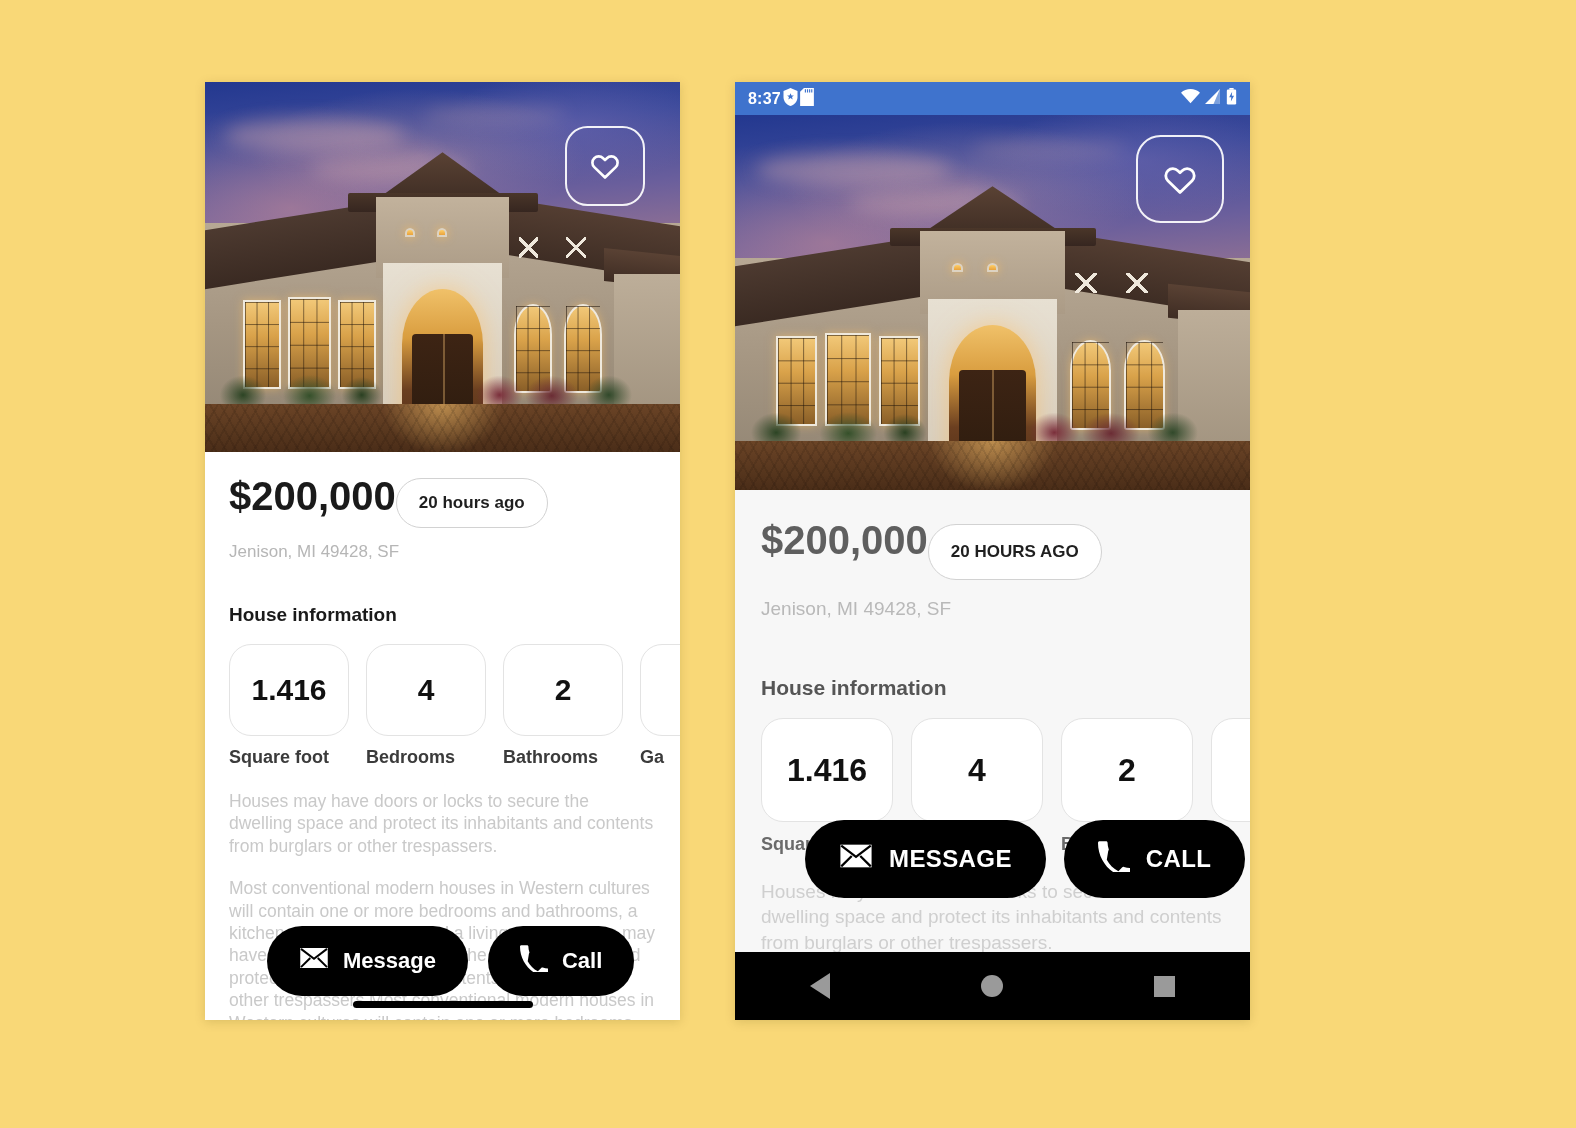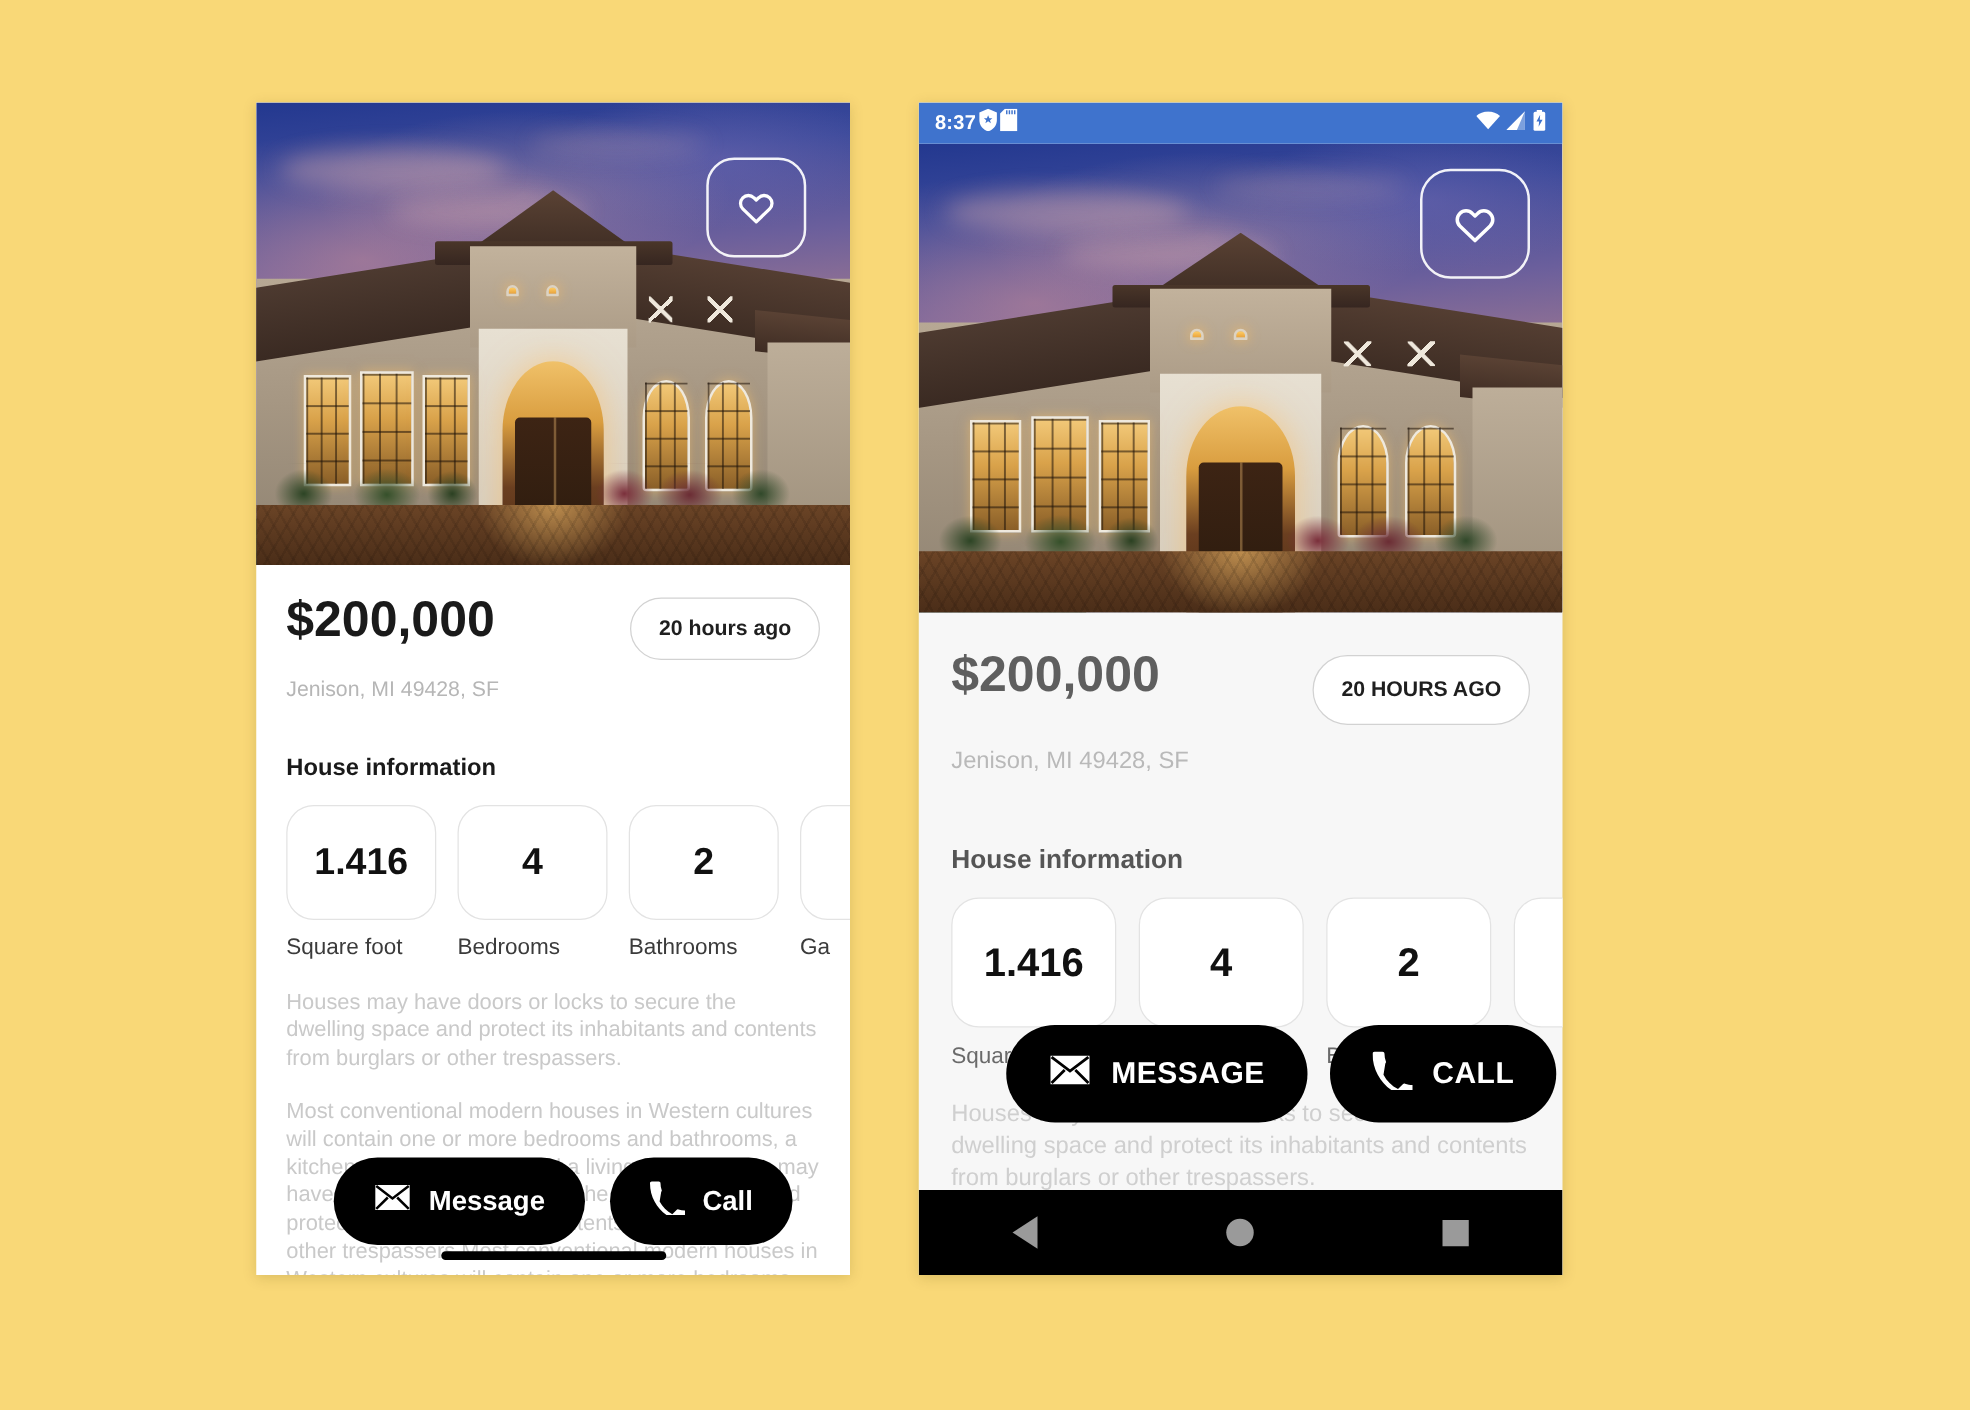--- a/index.html
+++ b/index.html
@@ -175,21 +175,21 @@
     font-size: 16px; font-weight: 700; letter-spacing: .2px;
   }
   .sb-left { display: flex; align-items: center; gap: 1px; }
   .sb-right { margin-left: auto; display: flex; align-items: center; gap: 5px; }
 
   
   .content { position: relative; }
   #content-ios     { padding: 24px 24px 0 24px; }
   #content-android { padding: 30px 26px 0 26px; }
 
-  .price-row { display: flex; align-items: flex-start; justify-content: space-between; }
+  .price-row { display: flex; align-items: flex-start; }
   .price { font-weight: 700; color: #1a1a1a; line-height: 1; }
   #price-ios     { font-size: 40px; }
   #price-android { font-size: 40px; color: #5f5f5f; }
 
   .time-pill {
     border: 1px solid #d2d2d2; border-radius: 40px; background: #fff;
     font-weight: 700; color: #1f1f1f; white-space: nowrap;
   }
   #time-ios     { padding: 14px 22px; font-size: 17px; margin-top: 2px; }
   #time-android { padding: 17px 22px; font-size: 17px; margin-top: 4px; }
@@ -208,21 +208,21 @@
   #facts-android .fact { width: 132px; margin-right: 18px; }
 
   .fact-box {
     border: 1px solid #e3e3e3; border-radius: 22px; background: #fff;
     display: flex; align-items: center; justify-content: center;
     font-weight: 700; color: #111;
   }
   #facts-ios .fact-box   { height: 92px; font-size: 30px; }
   #facts-android .fact-box { height: 104px; font-size: 32px; }
 
-  .fact-label { color: #3b3b3b; font-weight: 400; }
+  .fact-label { color: #3b3b3b; font-weight: 700; }
   #facts-ios .fact-label   { font-size: 18px; margin-top: 11px; }
   #facts-android .fact-label { font-size: 18px; margin-top: 12px; color: #6a6a6a; }
 
   .body-copy { color: #c9c9c9; }
   #body-ios     { font-size: 17.5px; line-height: 1.28; margin-top: 22px; }
   #body-android { font-size: 19px; line-height: 1.33; margin-top: 24px; color: #cfcfcf; }
   .body-copy p + p { margin-top: 20px; }
 
   
   .actions { position: absolute; display: flex; }

